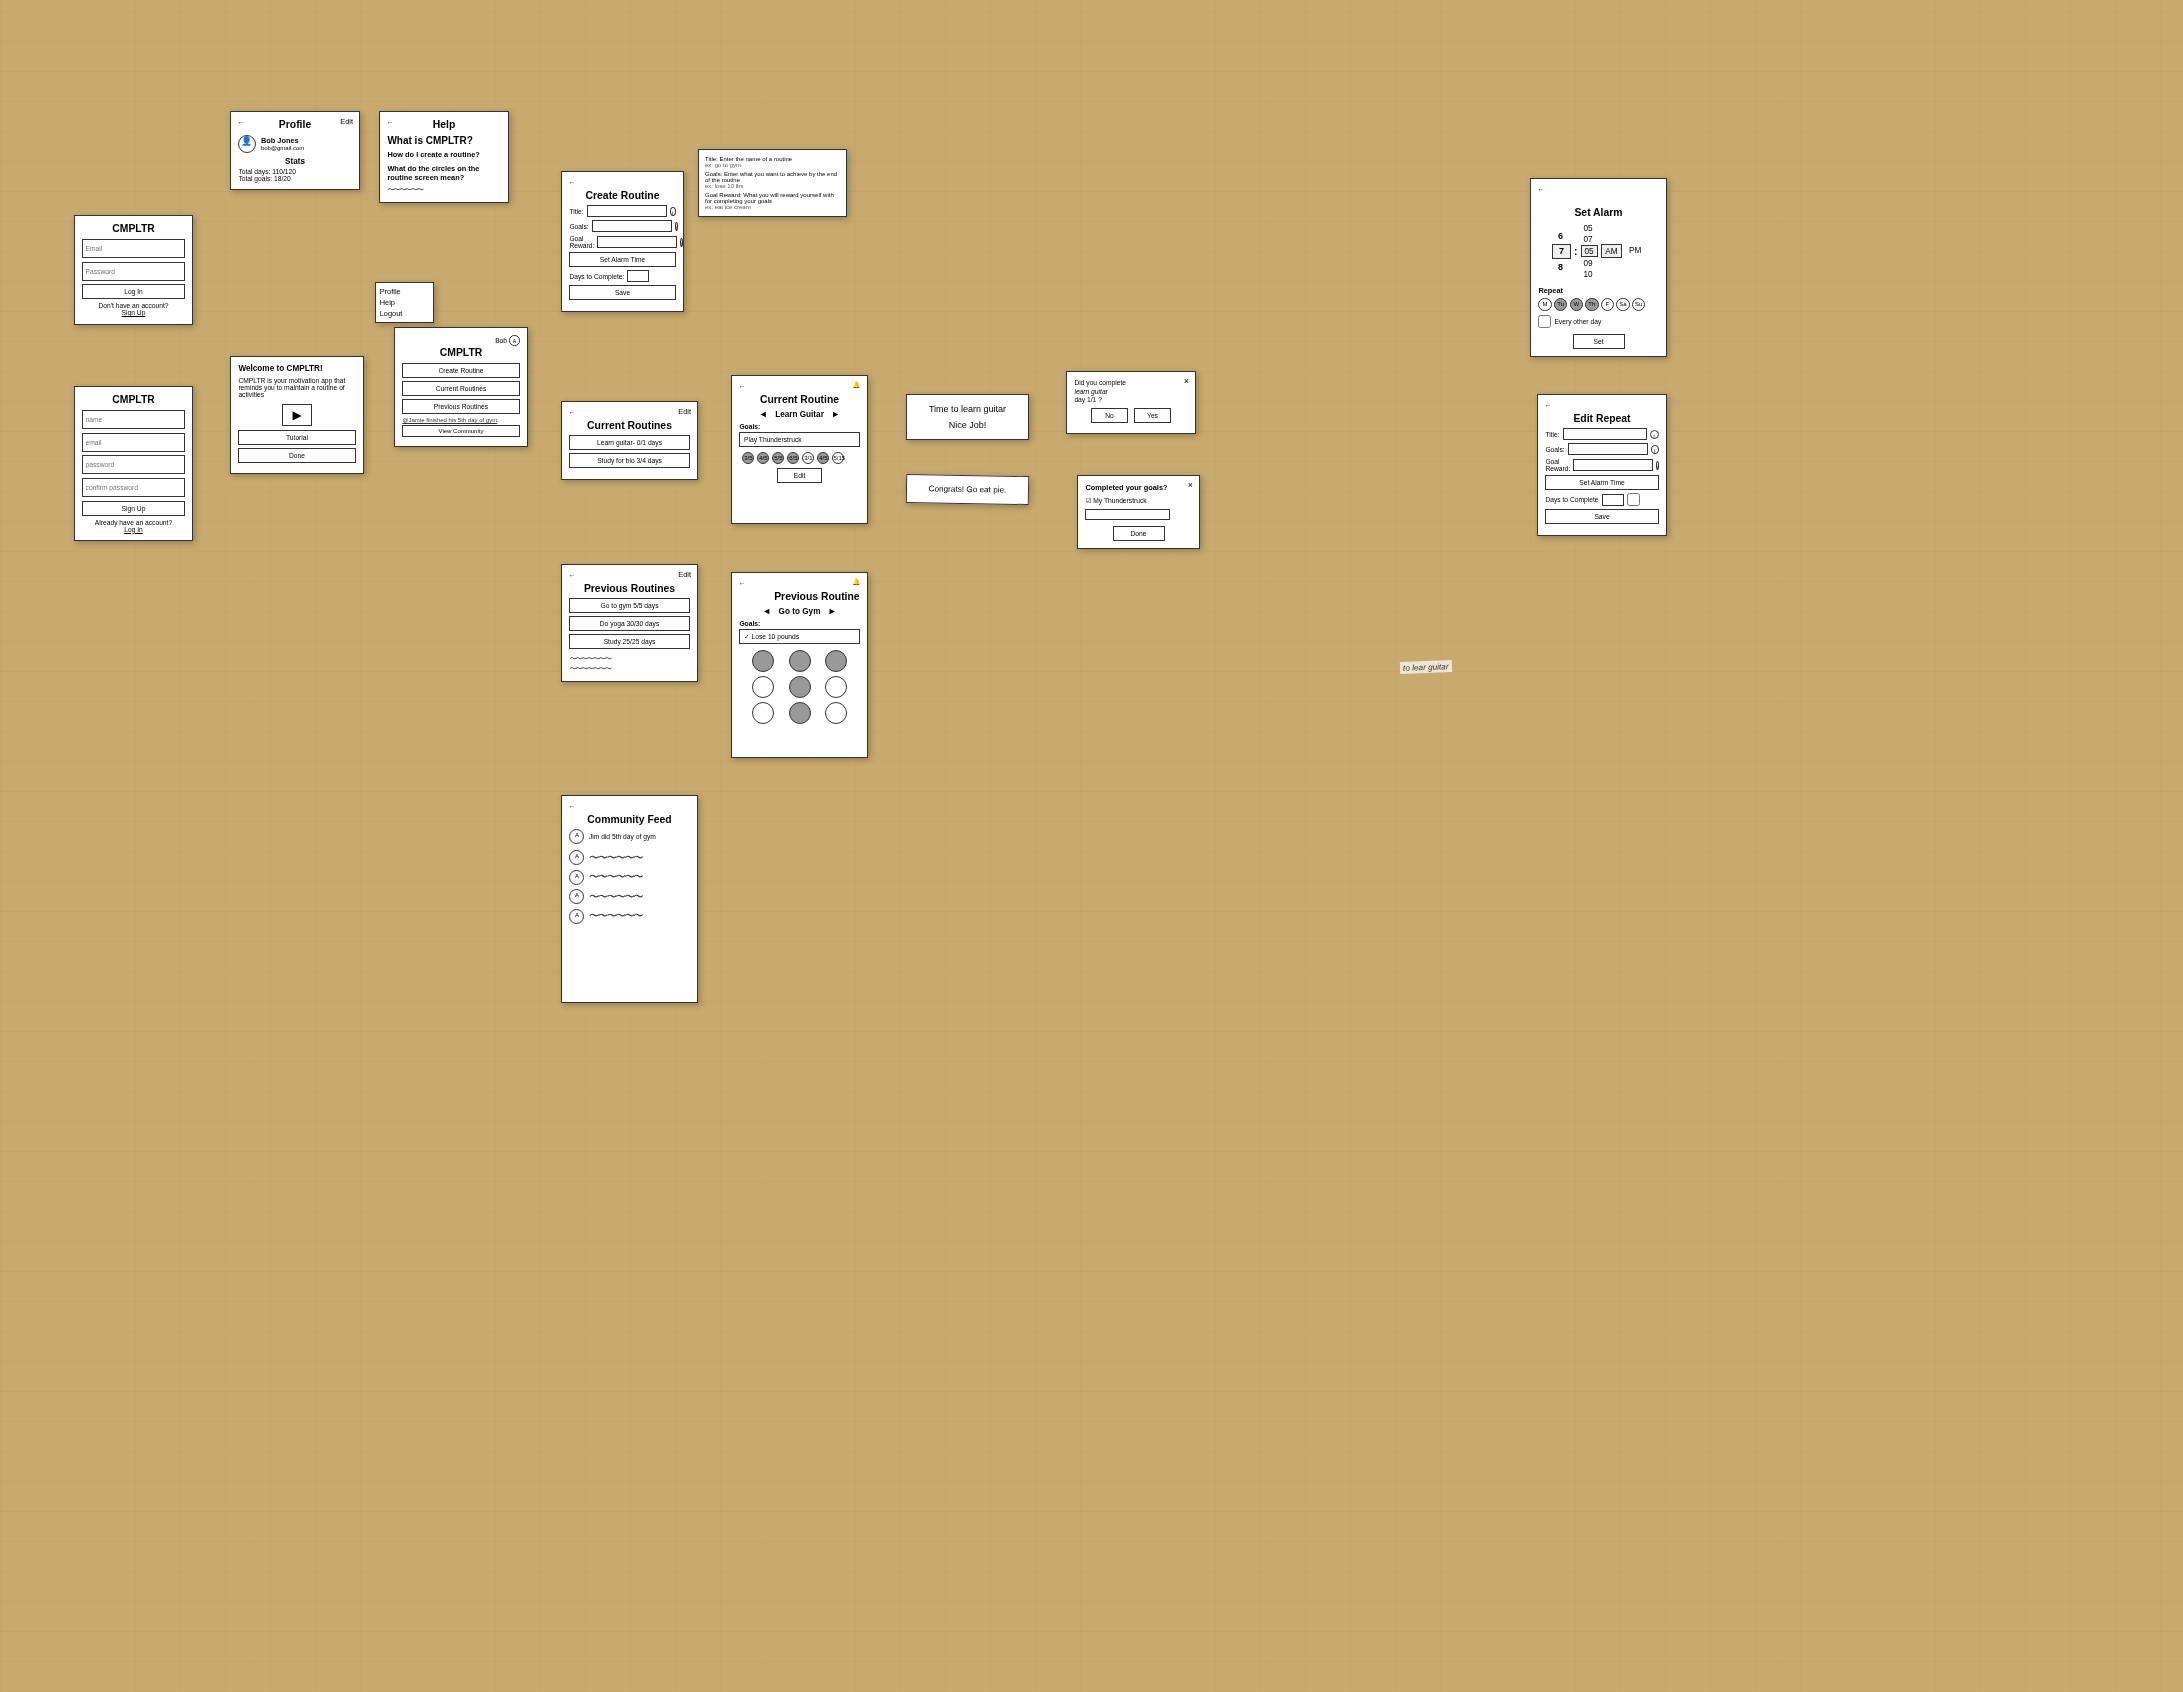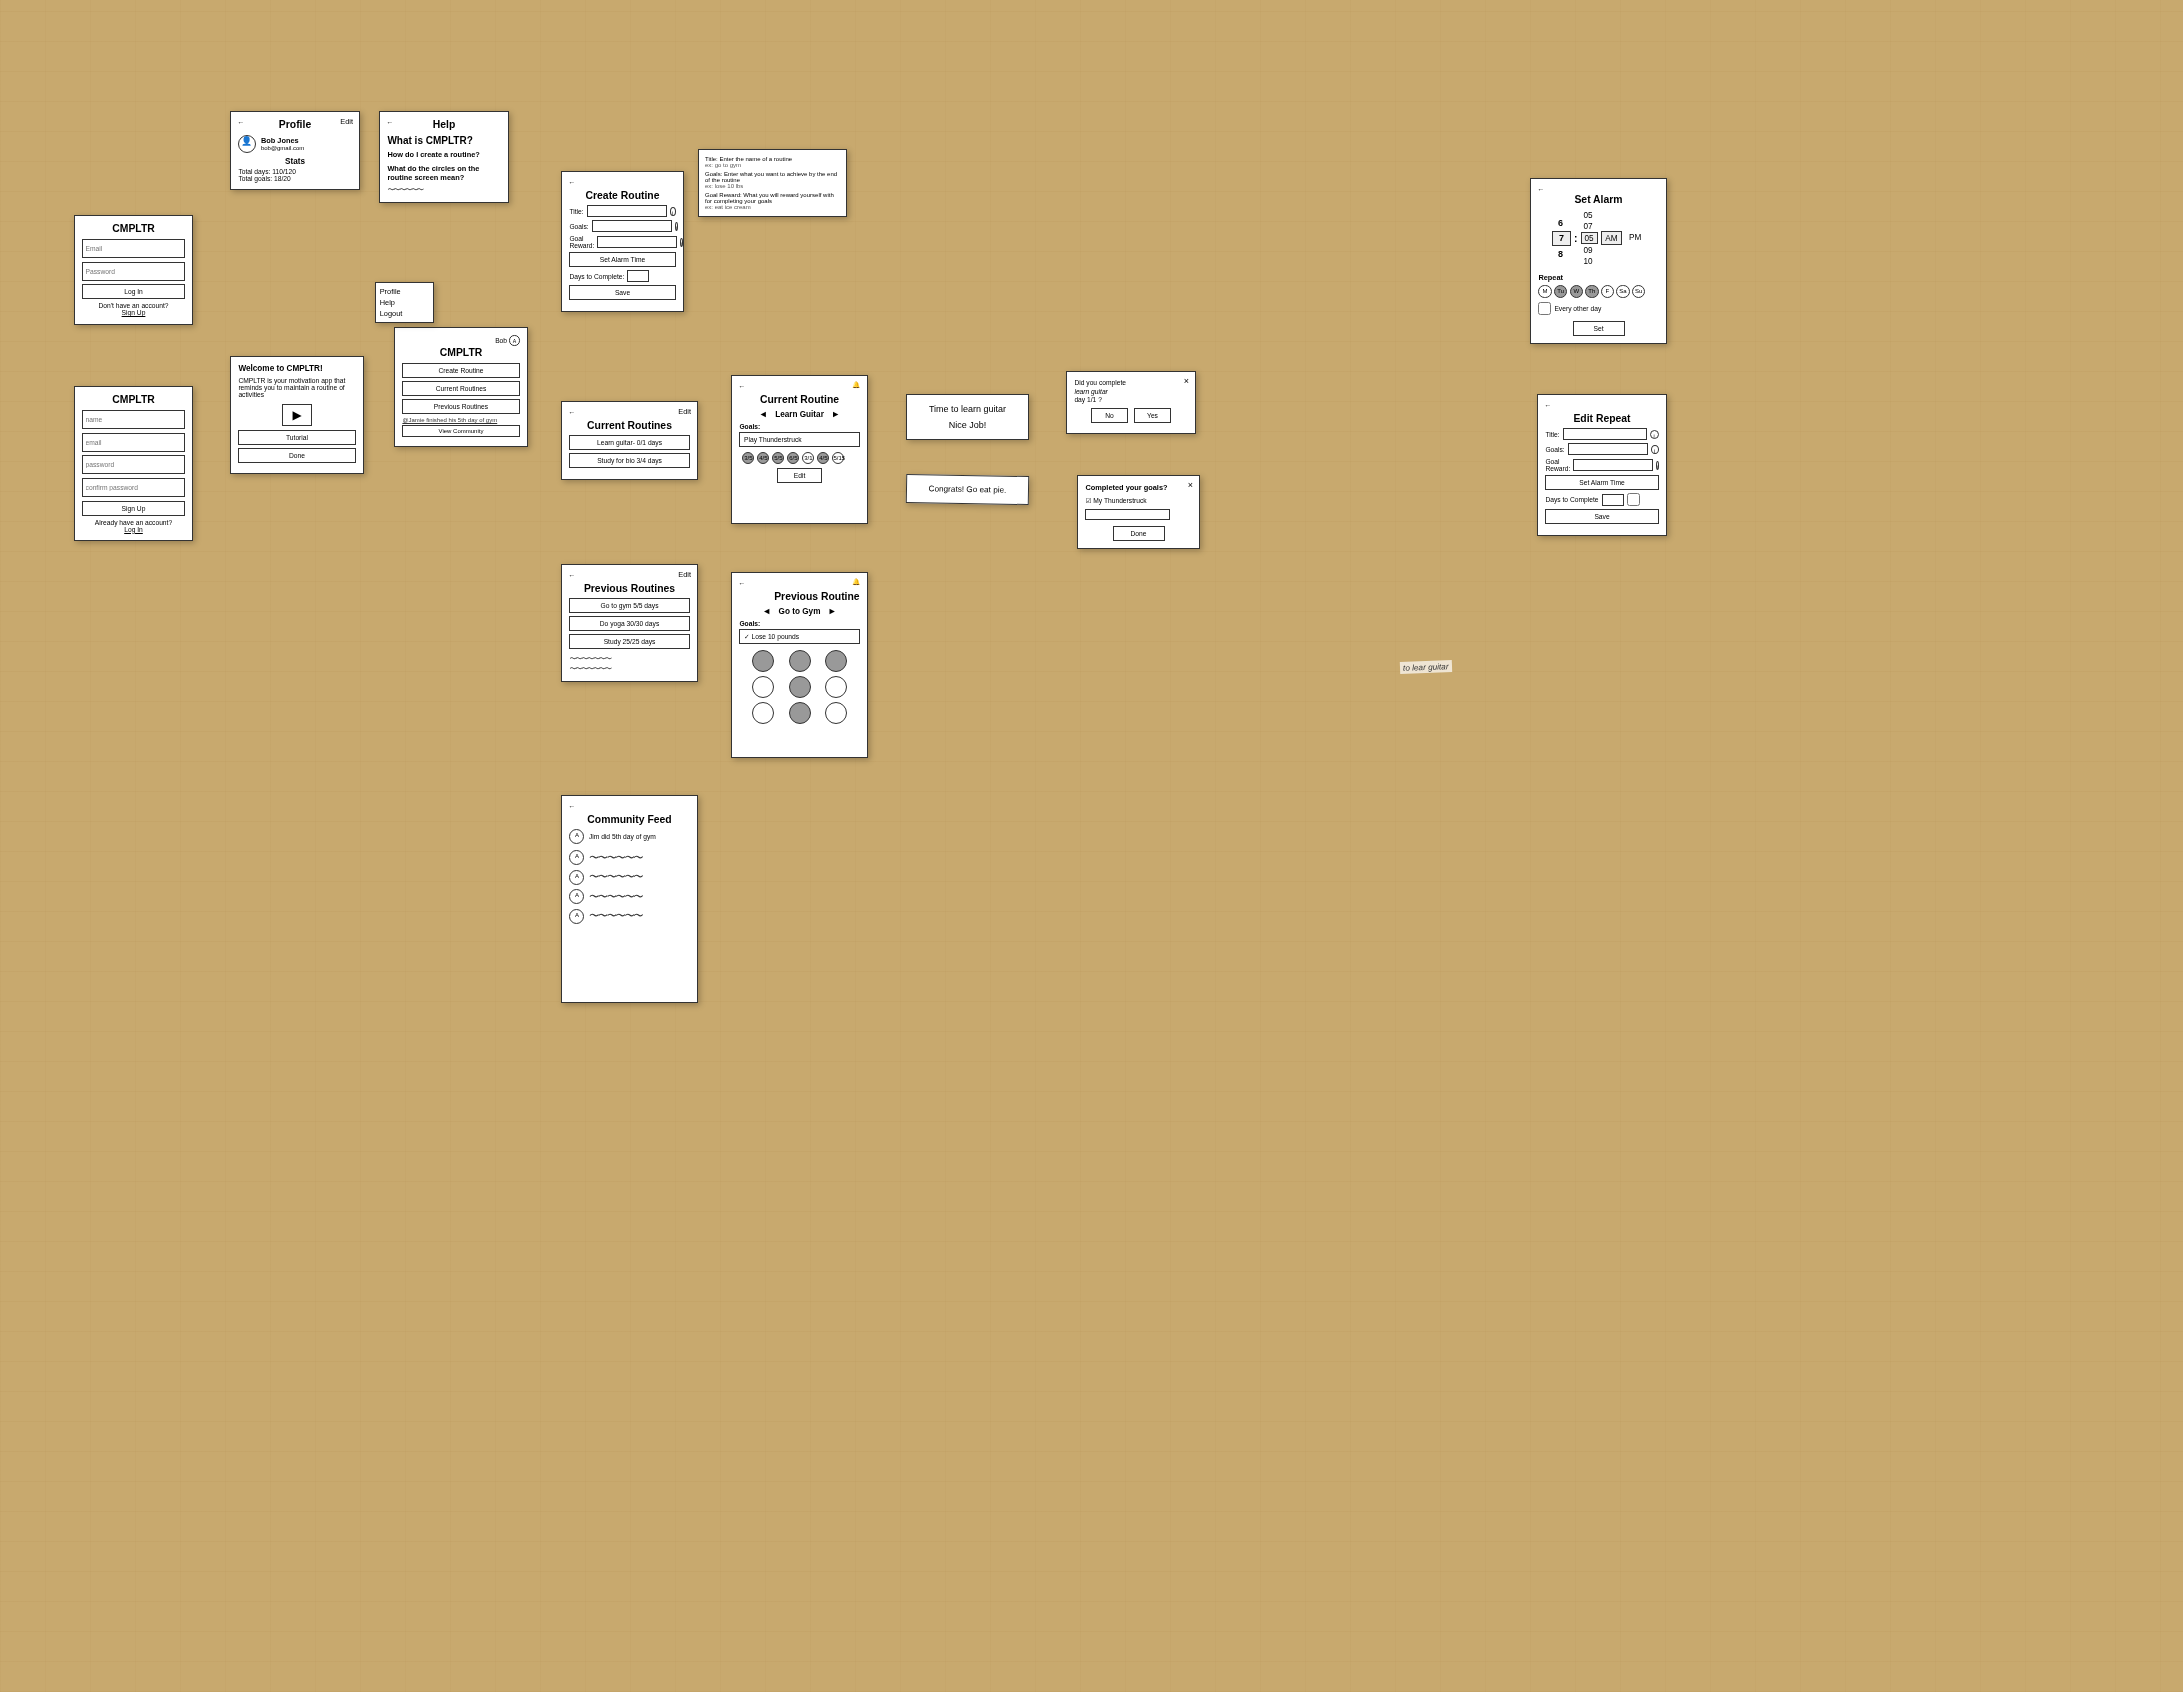--- a/index.html
+++ b/index.html
@@ -292,21 +292,21 @@
 <div class="card" style="left: 1077px; top: 475px; width: 123px; padding: 7.4px;">
   <div style="position:absolute; top:3.7px; right:6px; font-size:9px; cursor:pointer;">×</div>
   <div style="font-size:7.4px; font-weight:bold; margin-bottom:4.5px;">Completed your goals?</div>
   <div style="font-size:6.7px; margin-bottom:4.5px;">☑ My Thunderstruck</div>
   <div style="border:0.7px solid #333; height:10.4px; width:80%; margin-bottom:6px;"></div>
   <div class="btn" style="width:52px; margin:0 auto;">Done</div>
 </div>
 
 <div class="card" style="left: 1530px; top: 178px; width: 137px;">
   <span class="nav-arrow">←</span>
-  <div class="card-title" style="margin-top:8px;">Set Alarm</div>
+  <div class="card-title" style="margin-top:21px;">Set Alarm</div>
 
   <div style="display:flex; justify-content:center; gap:3px; margin-bottom:6px; align-items:center;">
     <div style="display:flex; flex-direction:column; gap:1.5px; font-size:9px; font-weight:bold;">
       <div style="padding:1.5px 6px; cursor:pointer;">6</div>
       <div style="padding:1.5px 6px; border:1.1px solid #333; background:#eee; cursor:pointer;">7</div>
       <div style="padding:1.5px 6px; cursor:pointer;">8</div>
     </div>
     <div style="font-size:10.4px; font-weight:bold;">:</div>
     <div style="display:flex; flex-direction:column; gap:0.7px; font-size:8.2px;">
       <div style="padding:0.7px 3px; cursor:pointer;">05</div>

